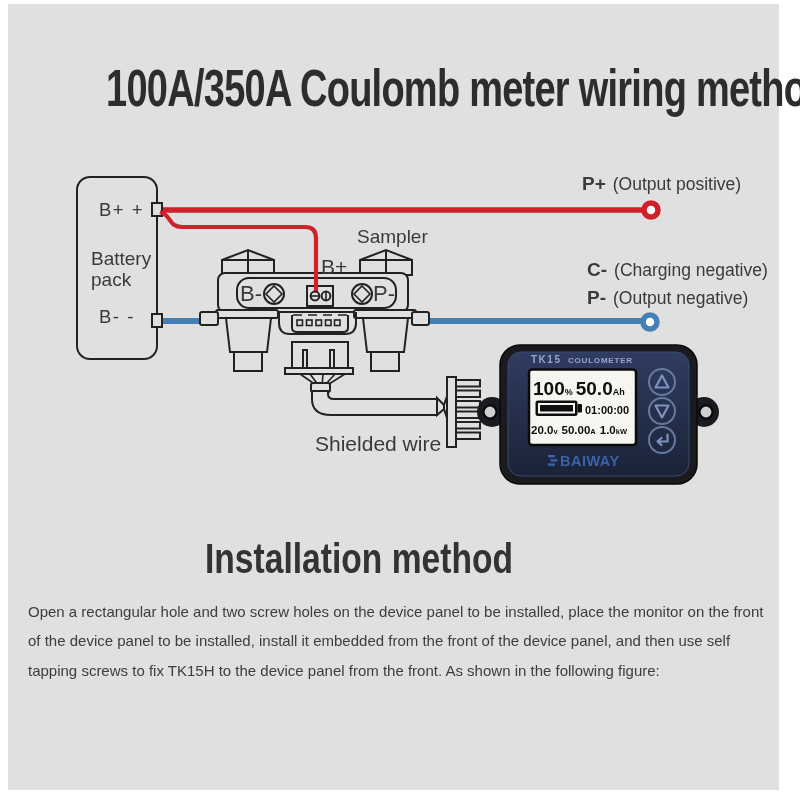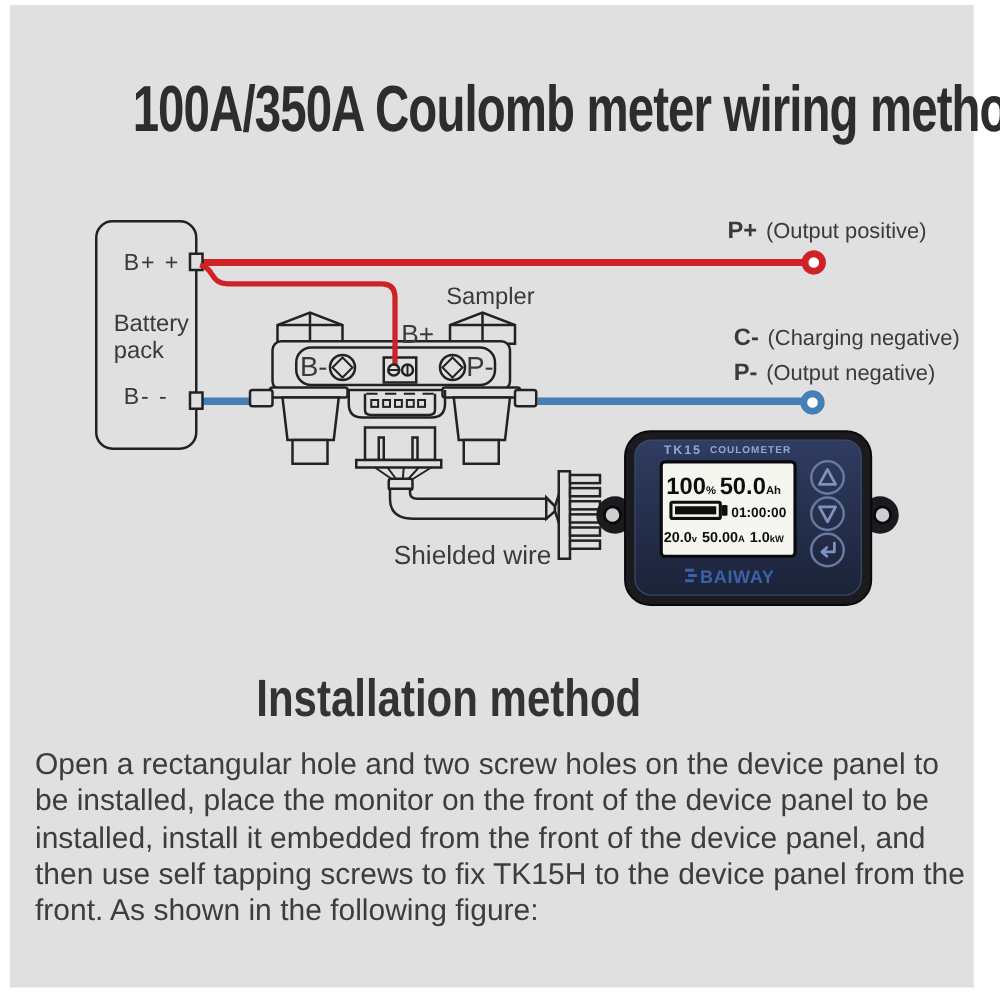--- a/index.html
+++ b/index.html
@@ -16,21 +16,21 @@
     font-size:52px; font-weight:bold; color:#2d2d2d; white-space:nowrap;
     transform:scaleX(0.73); transform-origin:center; letter-spacing:-1px;
   }
   .section-heading {
     position:absolute; top:535px; left:0; width:718px; text-align:center;
     font-size:42px; font-weight:bold; color:#333333; white-space:nowrap;
     transform:scaleX(0.80); transform-origin:center;
   }
   .instructions {
     position:absolute; top:597px; left:28px; width:748px;
-    font-size:24px; line-height:29.3px; color:#3d3d3d;
+    font-size:15px; line-height:29.3px; color:#3d3d3d;
   }
   svg text { font-family:"Liberation Sans", sans-serif; }
   .ln  { fill:#e0e0e0; stroke:#222222; stroke-width:2; }
   .lnt { fill:none; stroke:#222222; stroke-width:2; }
   .thin{ fill:none; stroke:#222222; stroke-width:1.6; }
   .dtxt { fill:#3a3a3a; }
   .wlbl { font-weight:600; font-size:19px; }
   .wdesc{ font-size:17.5px; }
   .lcd-big  { font-weight:bold; fill:#0e0e0e; }
   .lcd-small{ font-weight:bold; fill:#0e0e0e; }

